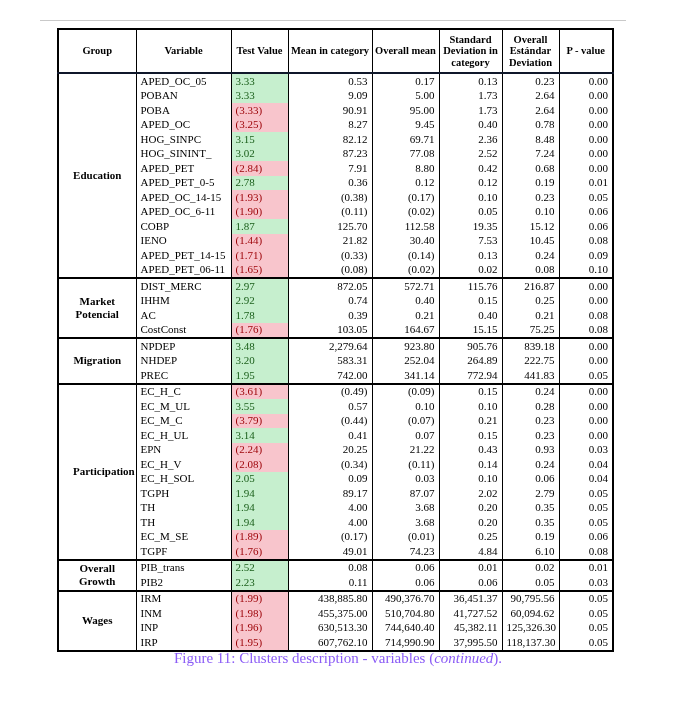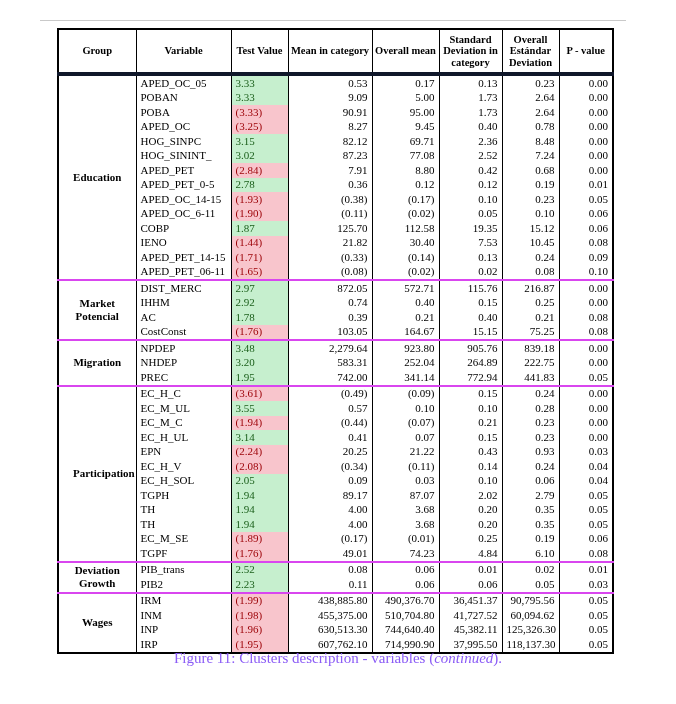--- a/index.html
+++ b/index.html
@@ -40,32 +40,32 @@
   col.c-osd    { width: 57px; }
   col.c-pv     { width: 54px; }
 
   th, td {
     border-left: 1px solid #000;
     border-right: 1px solid #000;
     overflow: hidden;
     white-space: nowrap;
   }
   thead th {
-    border-bottom: 4px solid #0f172a;
+    border-bottom: 2px solid #0f172a;
     font-weight: bold;
     font-size: 10.5px;
     line-height: 11.5px;
     text-align: center;
     vertical-align: middle;
     height: 40px;
     padding: 1px 2px;
     white-space: normal;
   }
   tbody { border-top: 2px solid #000; }
-  tr.g-first td { border-top: 2px solid #d946ef; }
+  tr.g-first td { border-top: 2px solid #000000; }
   td {
     height: 14.5px;
     font-size: 11px;
     line-height: 13px;
     padding: 0 4px;
     vertical-align: middle;
   }
   td.col-group {
     font-weight: bold;
     text-align: center;
@@ -332,21 +332,21 @@
         <td class="col-var">EC_M_UL</td>
         <td class="col-tv tv-pos">3.55</td>
         <td class="col-num">0.57</td>
         <td class="col-num">0.10</td>
         <td class="col-num">0.10</td>
         <td class="col-num">0.28</td>
         <td class="col-num">0.00</td>
       </tr>
       <tr>
         <td class="col-var">EC_M_C</td>
-        <td class="col-tv tv-neg">(1.94)</td>
+        <td class="col-tv tv-neg">(3.79)</td>
         <td class="col-num">(0.44)</td>
         <td class="col-num">(0.07)</td>
         <td class="col-num">0.21</td>
         <td class="col-num">0.23</td>
         <td class="col-num">0.00</td>
       </tr>
       <tr>
         <td class="col-var">EC_H_UL</td>
         <td class="col-tv tv-pos">3.14</td>
         <td class="col-num">0.41</td>
@@ -423,21 +423,21 @@
         <td class="col-tv tv-neg">(1.76)</td>
         <td class="col-num">49.01</td>
         <td class="col-num">74.23</td>
         <td class="col-num">4.84</td>
         <td class="col-num">6.10</td>
         <td class="col-num">0.08</td>
       </tr>
     </tbody>
     <tbody>
       <tr class="g-first">
-        <td rowspan="2" class="col-group">Deviation Growth</td>
+        <td rowspan="2" class="col-group">Overall Growth</td>
         <td class="col-var">PIB_trans</td>
         <td class="col-tv tv-pos">2.52</td>
         <td class="col-num">0.08</td>
         <td class="col-num">0.06</td>
         <td class="col-num">0.01</td>
         <td class="col-num">0.02</td>
         <td class="col-num">0.01</td>
       </tr>
       <tr>
         <td class="col-var">PIB2</td>

